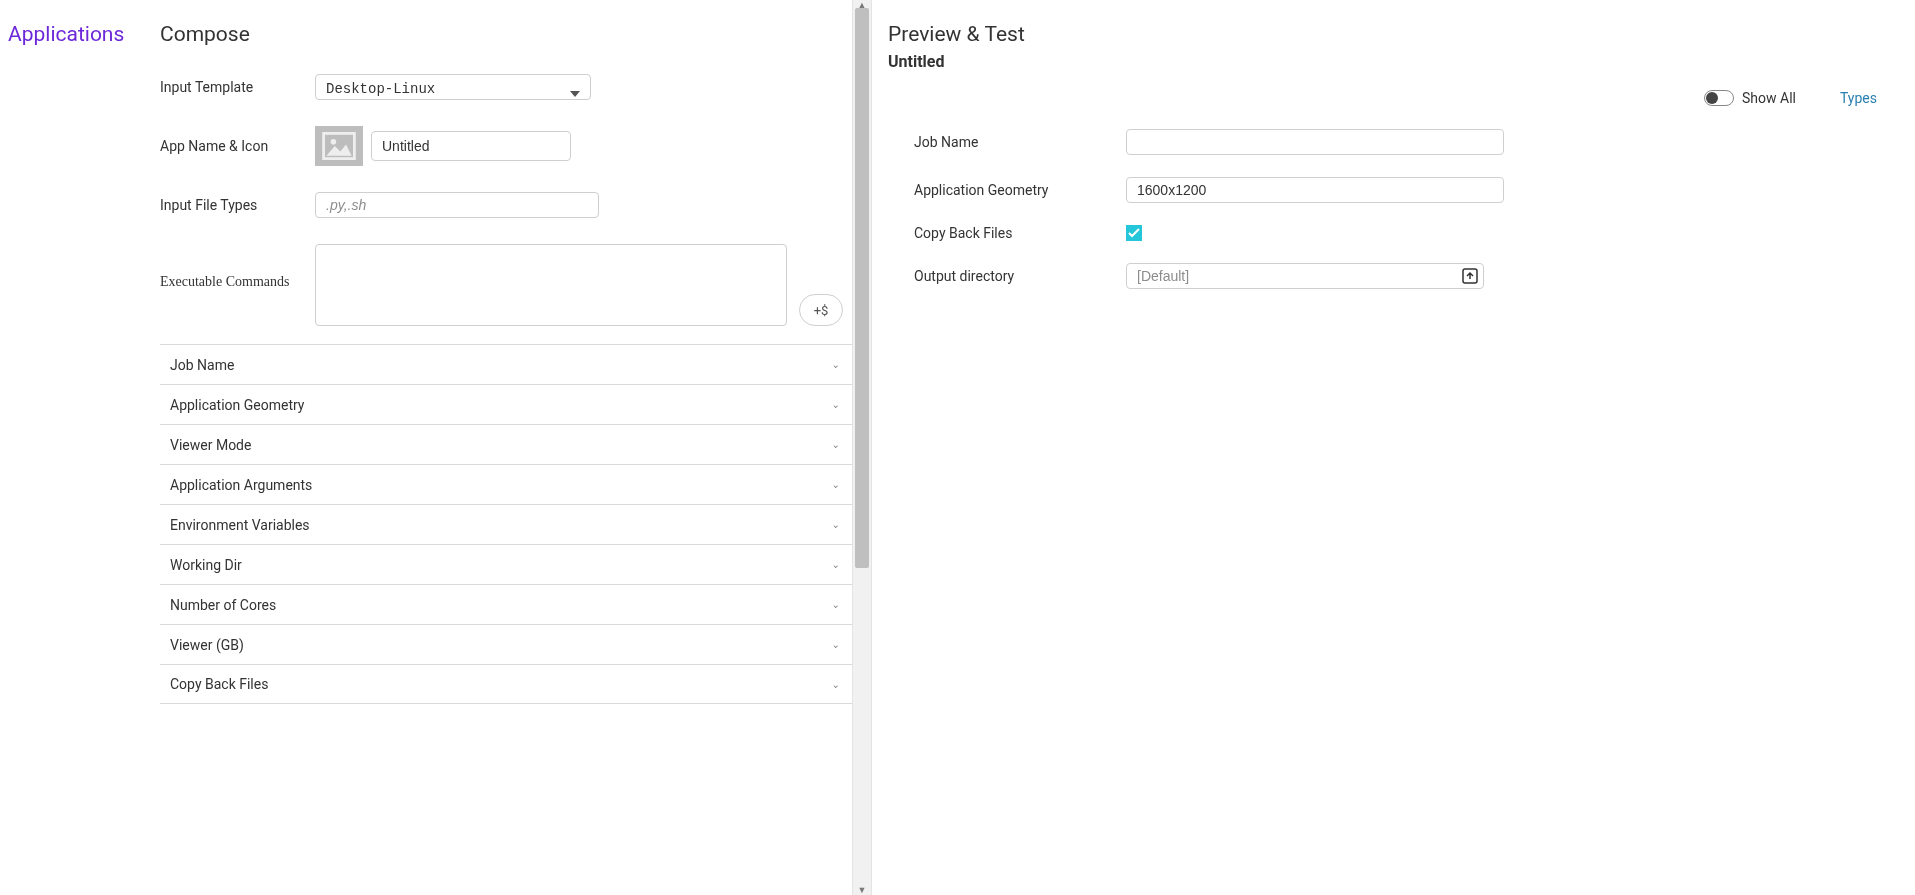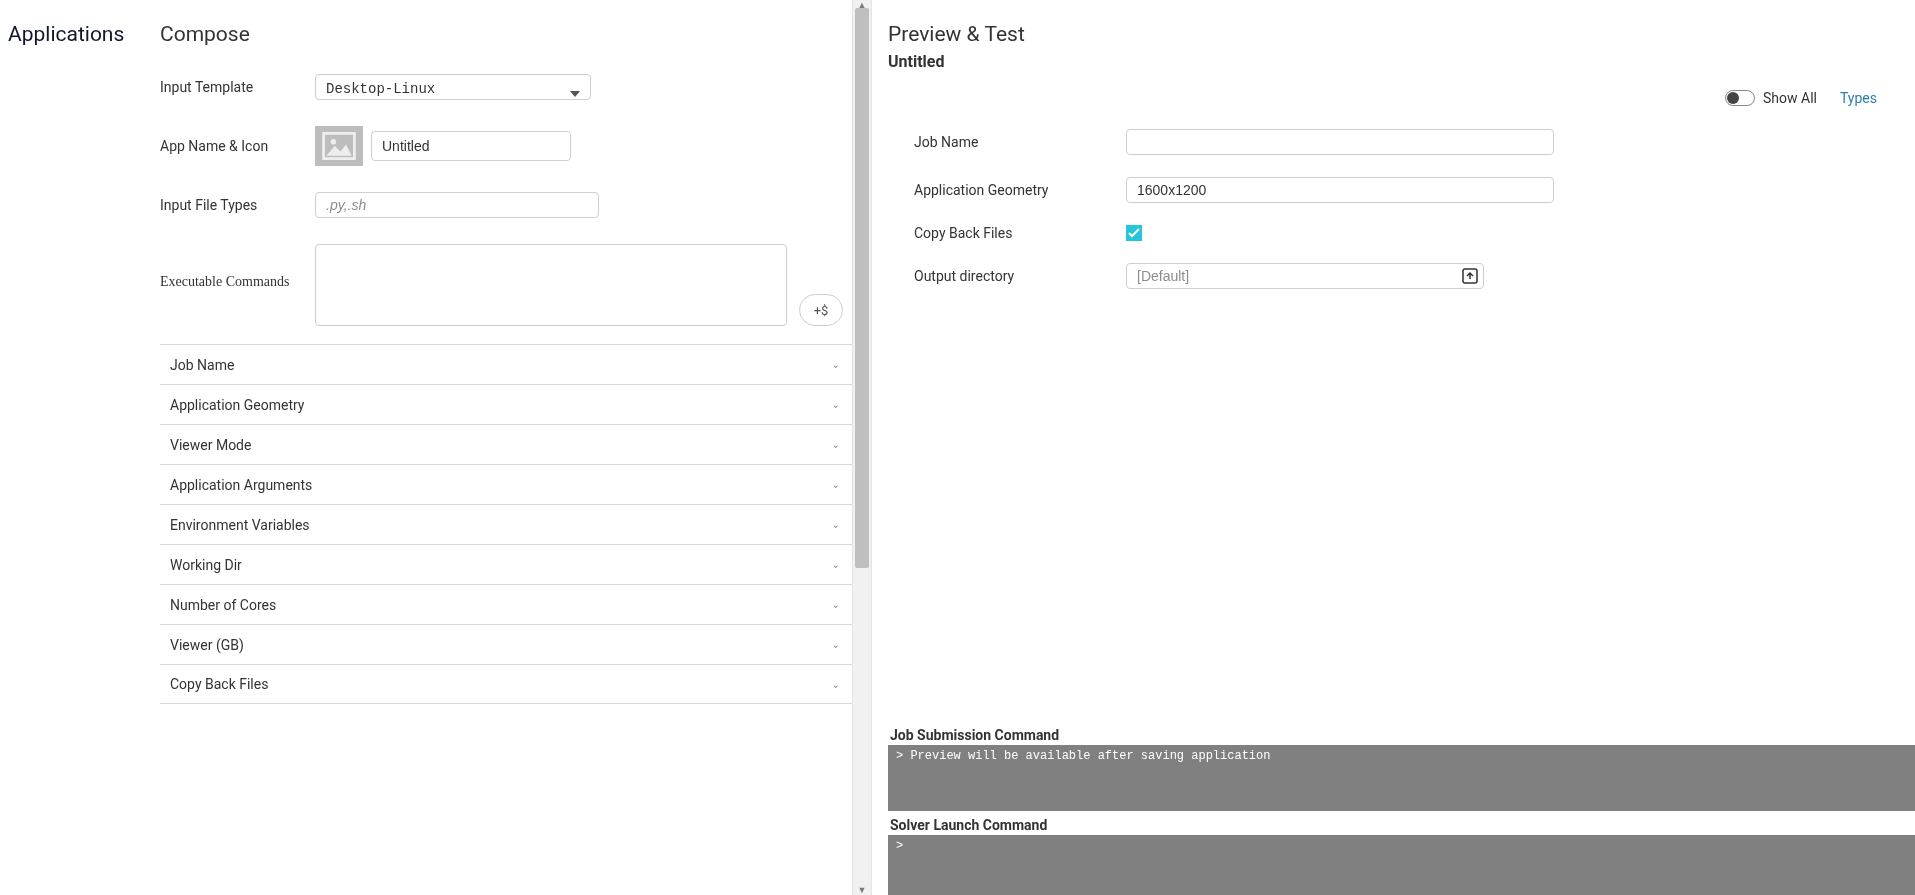--- a/index.html
+++ b/index.html
@@ -13,21 +13,21 @@
   overflow: hidden;
   display: flex;
 }
 .left-nav {
   width: 160px;
   padding: 22px 8px;
 }
 .left-nav-title {
   font-size: 21px;
   font-weight: 400;
-  color: #0f172a;
+  color: #6d28d9;
 }
 .compose-pane {
   width: 692px;
   padding: 22px 0 22px 0;
   position: relative;
   overflow-y: auto;
   overflow-x: hidden;
 }
 .compose-title {
   font-size: 21px;
@@ -166,21 +166,21 @@
 }
 .preview-subtitle {
   font-size: 16px;
   font-weight: 700;
   margin-bottom: 10px;
 }
 .preview-actions {
   display: flex;
   align-items: center;
   justify-content: flex-end;
-  gap: 23px;
+  gap: 44px;
   padding-right: 38px;
   margin-bottom: 14px;
   height: 34px;
 }
 .toggle {
   width: 30px; height: 16px;
   border: 1px solid #888;
   border-radius: 10px;
   position: relative;
   cursor: pointer;
@@ -201,21 +201,21 @@
   display: flex;
   align-items: center;
   margin-bottom: 22px;
 }
 .preview-label {
   width: 212px;
   font-size: 14px;
   color: #333;
 }
 .preview-input {
-  width: 428px;
+  width: 378px;
   height: 26px;
   border: 1px solid #cfcfcf;
   border-radius: 4px;
   padding: 2px 10px;
   font-size: 14px;
   color: #333;
 }
 .preview-input::placeholder { color:#8d8d8d; }
 .checkbox {
   width: 16px; height: 16px;
@@ -390,23 +390,13 @@
         <div class="upload-icon">
           <svg viewBox="0 0 16 16">
             <rect x="1" y="1" width="14" height="14" rx="2" fill="none" stroke="#333" stroke-width="1.5"></rect>
             <path d="M8 11 L8 5 M5 8 L8 5 L11 8" fill="none" stroke="#333" stroke-width="1.5"></path>
           </svg>
         </div>
       </div>
     </div>
   </div>
 
-  <div class="command-section">
-    <div class="command-title">Job Submission Command</div>
-    <div class="command-box">
-      <span class="prompt">&gt; Preview will be available after saving application</span>
-    </div>
-    <div class="command-title">Solver Launch Command</div>
-    <div class="command-box" style="min-height:60px;">
-      <span class="prompt">&gt;</span>
-    </div>
-  </div>
 </div>
 
 </body></html>

